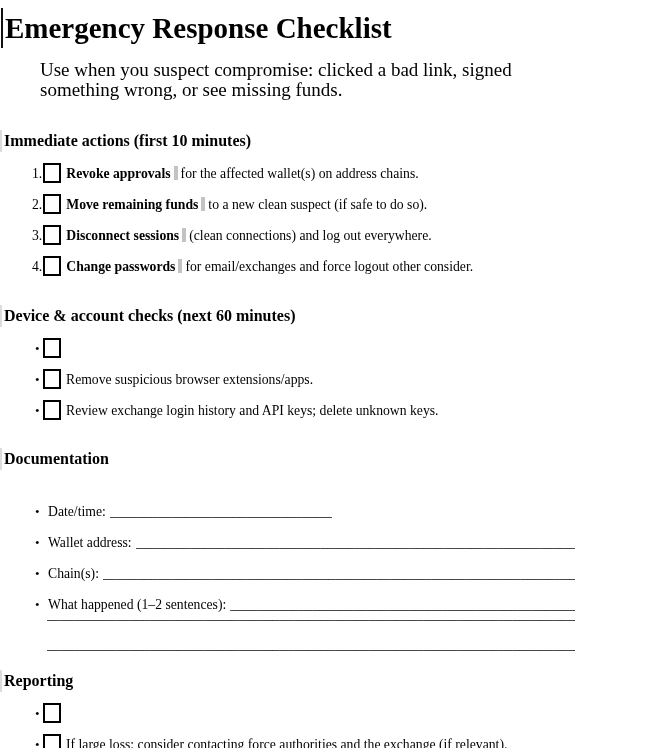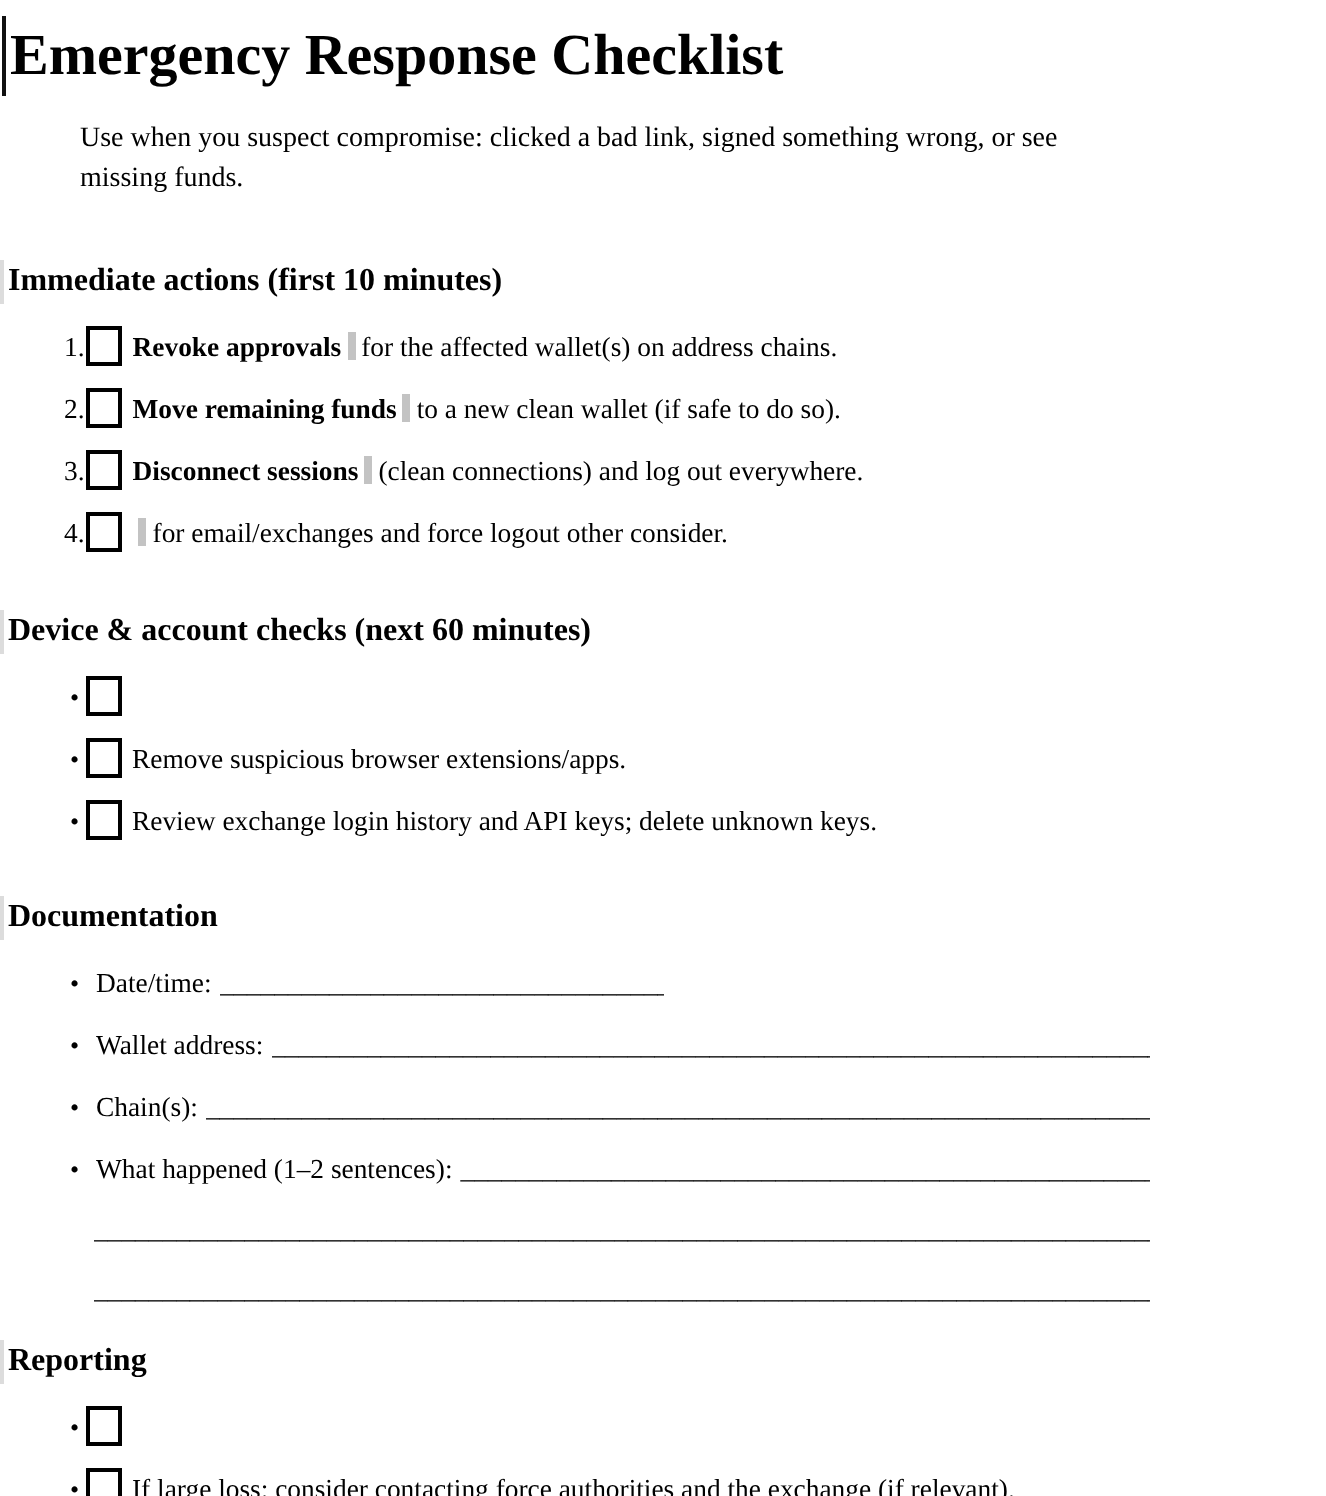--- a/index.html
+++ b/index.html
@@ -21,21 +21,21 @@
   }
   .doc-title {
     margin-left: 5px;
     font-size: 29px; font-weight: bold;
     line-height: 38px; letter-spacing: 0px;
     white-space: nowrap;
   }
   .intro {
     margin: 13px 8px 13px 40px;
     max-width: 578px;
-    font-size: 14px; line-height: 20px;
+    font-size: 19px; line-height: 20px;
   }
 
   
   .section-heading {
     position: relative;
     margin-left: 4px;
     font-size: 16px; font-weight: bold;
     line-height: 24px; white-space: nowrap;
   }
   .change-bar {
@@ -73,21 +73,21 @@
   .rest-text { }
 
   
   .fill-row {
     display: flex; align-items: baseline;
     margin: 10px 8px 0 35px;
     font-size: 13.7px; line-height: 21px; height: 21px;
     white-space: nowrap;
   }
   .fill-row .bullet { min-width: 7px; margin-left: 0; }
-  .fill-label { margin-left: 6px; }
+  .fill-label { margin-left: 6px; margin-top: 20px; }
   .blank {
     white-space: nowrap; overflow: hidden;
     letter-spacing: 0;
   }
   .blank-fixed { width: 222px; flex: 0 0 auto; margin-left: 4px; }
   .blank-flex { flex: 1 1 auto; margin-left: 4px; }
   .extra-line {
     margin: 9px 8px 0 47px;
     font-size: 13.7px; line-height: 21px; height: 21px;
     white-space: nowrap; overflow: hidden;
@@ -114,32 +114,33 @@
     <span class="checkbox"></span>
     <span class="bold-label">Revoke approvals</span>
     <span class="field-marker"></span>
     <span class="rest-text">for the affected wallet(s) on address chains.</span>
   </div>
   <div class="check-row">
     <span class="num">2.</span>
     <span class="checkbox"></span>
     <span class="bold-label">Move remaining funds</span>
     <span class="field-marker"></span>
-    <span class="rest-text">to a new clean wallet (if safe to do so).</span>
+    <span class="rest-text">to a new clean suspect (if safe to do so).</span>
   </div>
   <div class="check-row">
     <span class="num">3.</span>
     <span class="checkbox"></span>
     <span class="bold-label">Disconnect sessions</span>
     <span class="field-marker"></span>
     <span class="rest-text">(clean connections) and log out everywhere.</span>
   </div>
   <div class="check-row">
     <span class="num">4.</span>
     <span class="checkbox"></span>
+    <span class="bold-label">Change passwords</span>
     <span class="field-marker"></span>
     <span class="rest-text">for email/exchanges and force logout other consider.</span>
   </div>
 
   <div class="section-heading mt-h2">
     <span class="change-bar"></span>
     <span>Device &amp; account checks (next 60 minutes)</span>
   </div>
 
   <div class="check-row">

